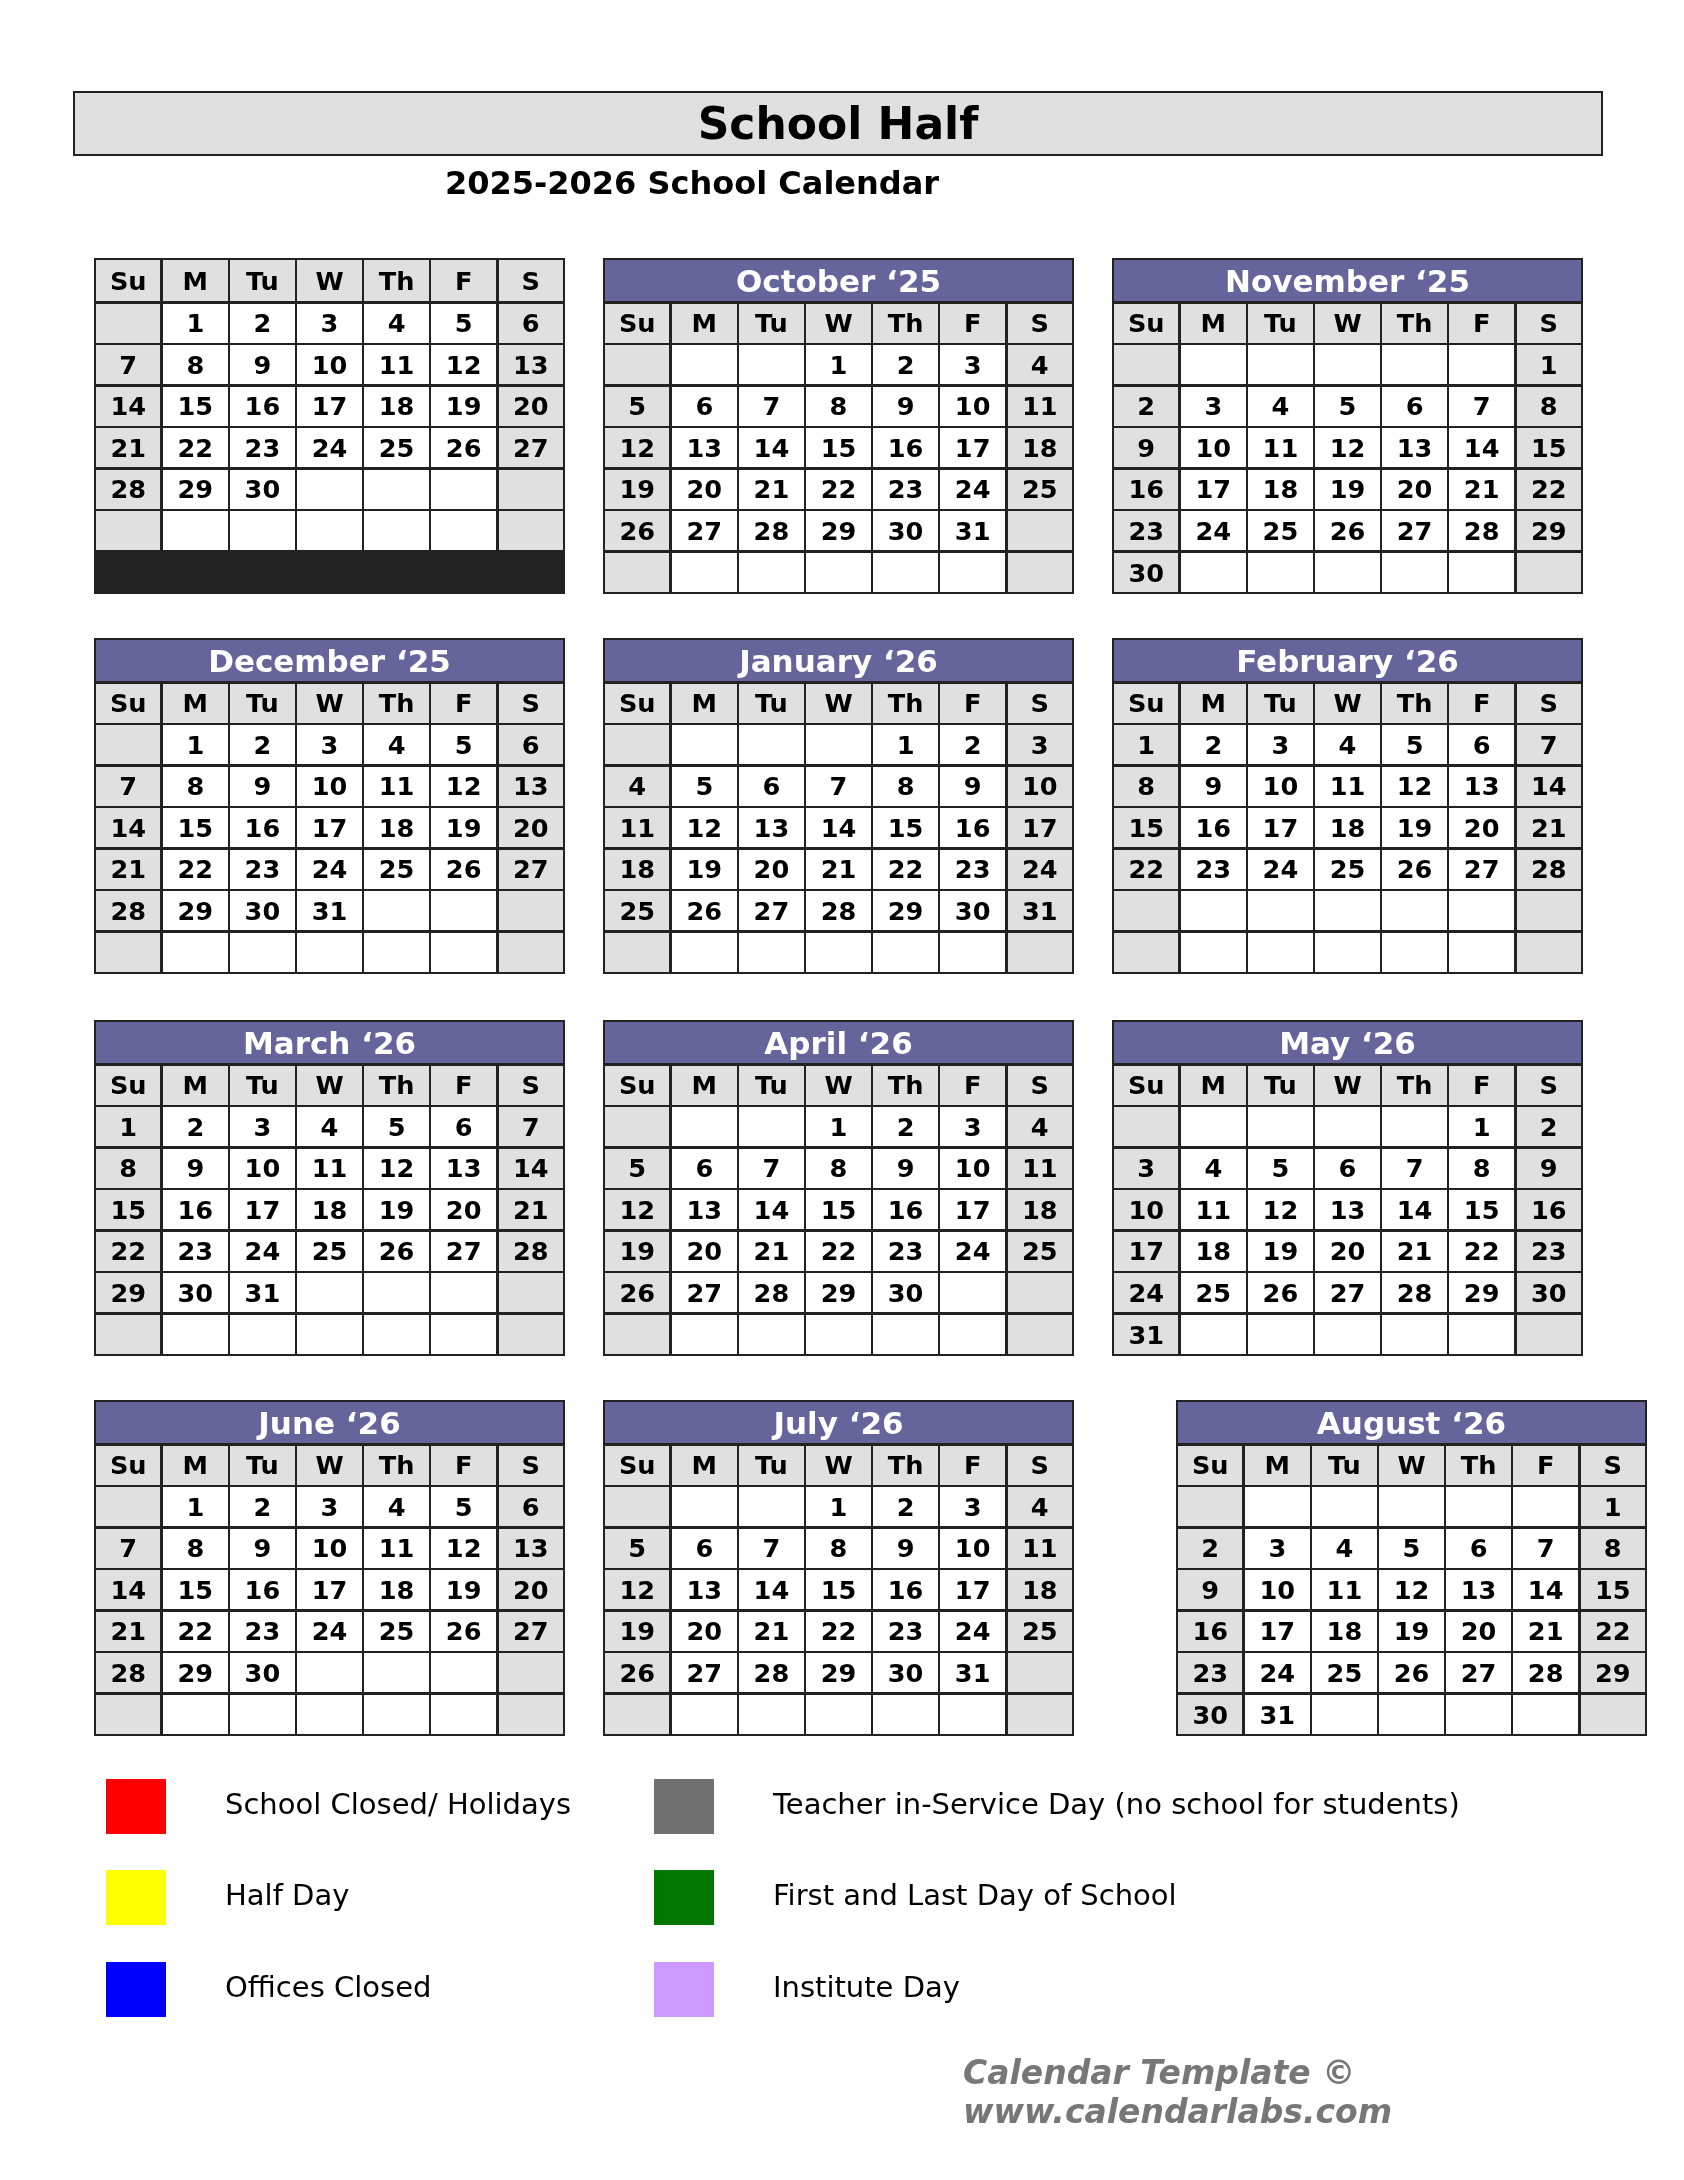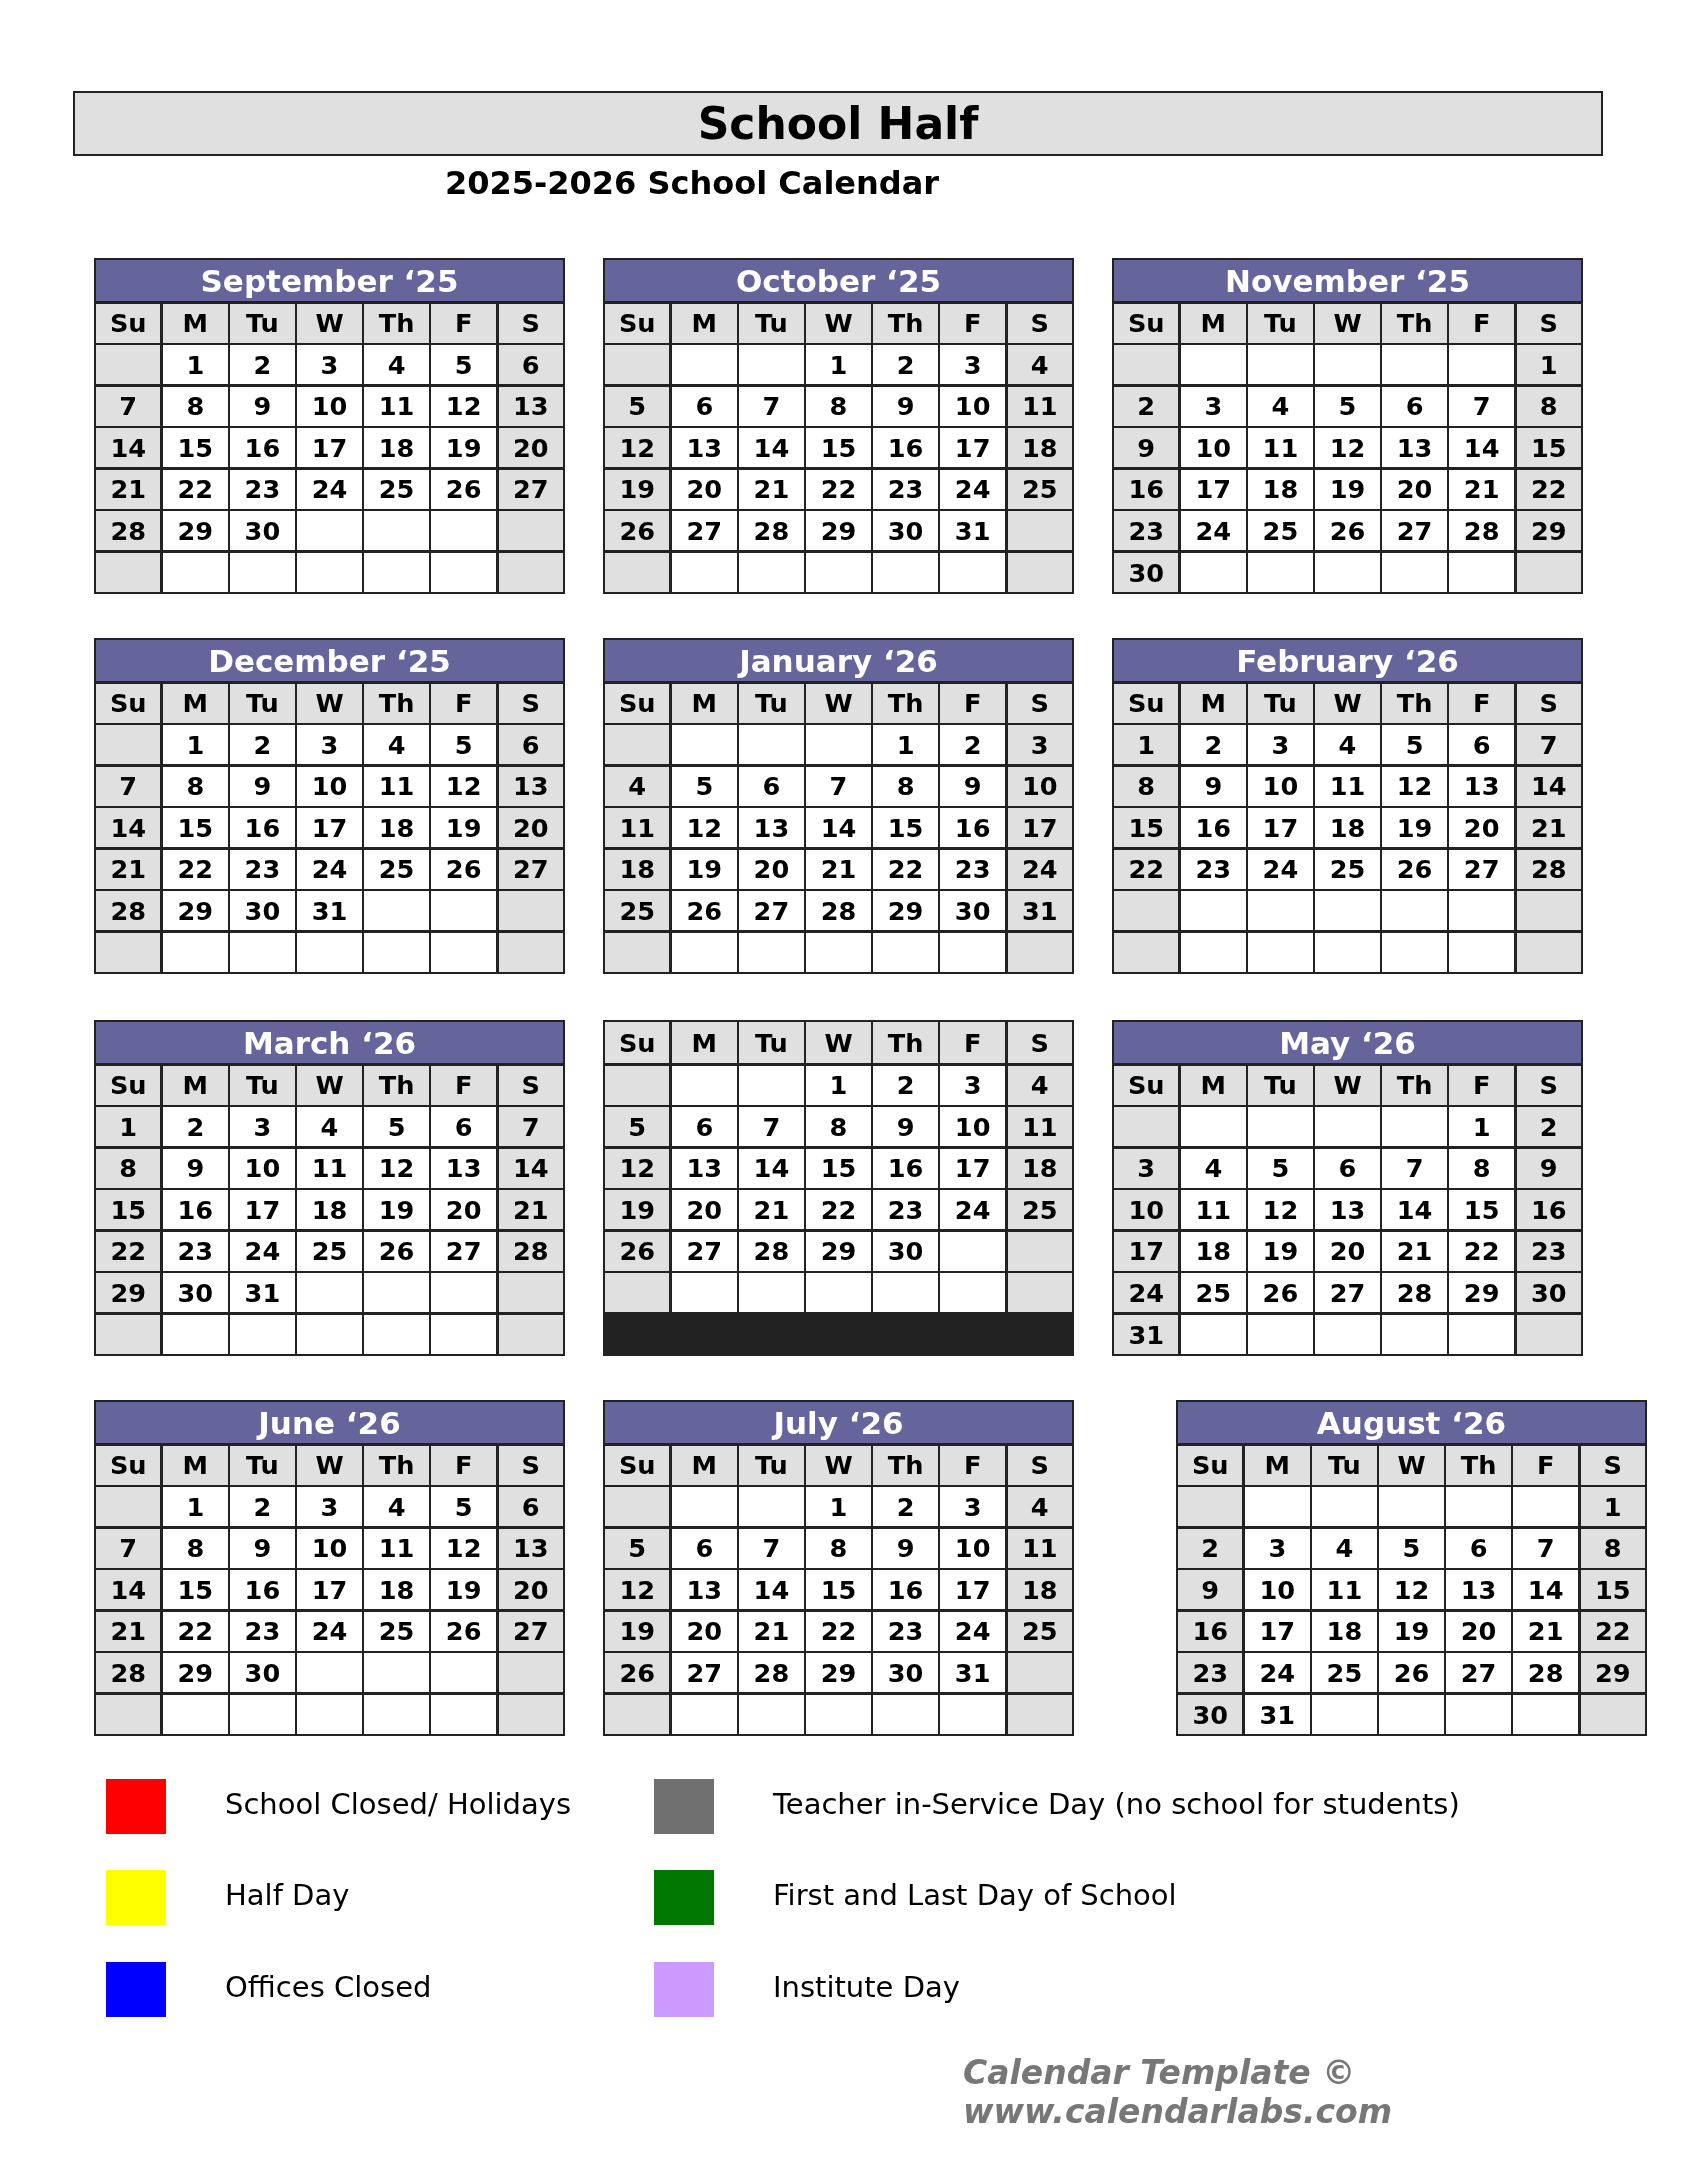--- a/index.html
+++ b/index.html
@@ -16,21 +16,20 @@
   .footer{position:absolute;left:963px;top:2053px;font-size:33px;font-style:italic;font-weight:bold;color:#777;}
 </style>
 </head>
 <body>
 
 <div class="title-box">School Half</div>
 <div class="subtitle">2025-2026 School Calendar</div>
 
 <div id="months">
     <div class="month" style="left: 94px; top: 258px;">
-      <div class="mhead">September ‘25</div>
       <div class="wk">
         <div class="c hd">Su</div>
         <div class="c hd">M</div>
         <div class="c hd">Tu</div>
         <div class="c hd">W</div>
         <div class="c hd">Th</div>
         <div class="c hd">F</div>
         <div class="c hd">S</div>
       </div>
       <div class="wk">
@@ -478,20 +477,21 @@
         <div class="c we"></div>
         <div class="c"></div>
         <div class="c"></div>
         <div class="c"></div>
         <div class="c"></div>
         <div class="c"></div>
         <div class="c we"></div>
       </div>
     </div>
     <div class="month" style="left: 603px; top: 1020px;">
+      <div class="mhead">April ‘26</div>
       <div class="wk">
         <div class="c hd">Su</div>
         <div class="c hd">M</div>
         <div class="c hd">Tu</div>
         <div class="c hd">W</div>
         <div class="c hd">Th</div>
         <div class="c hd">F</div>
         <div class="c hd">S</div>
       </div>
       <div class="wk">

